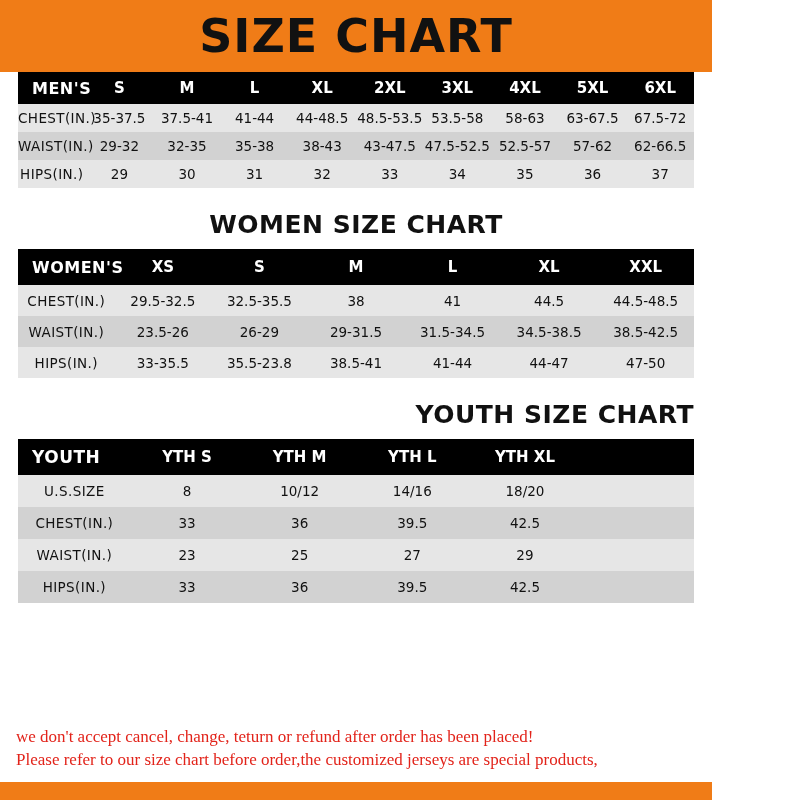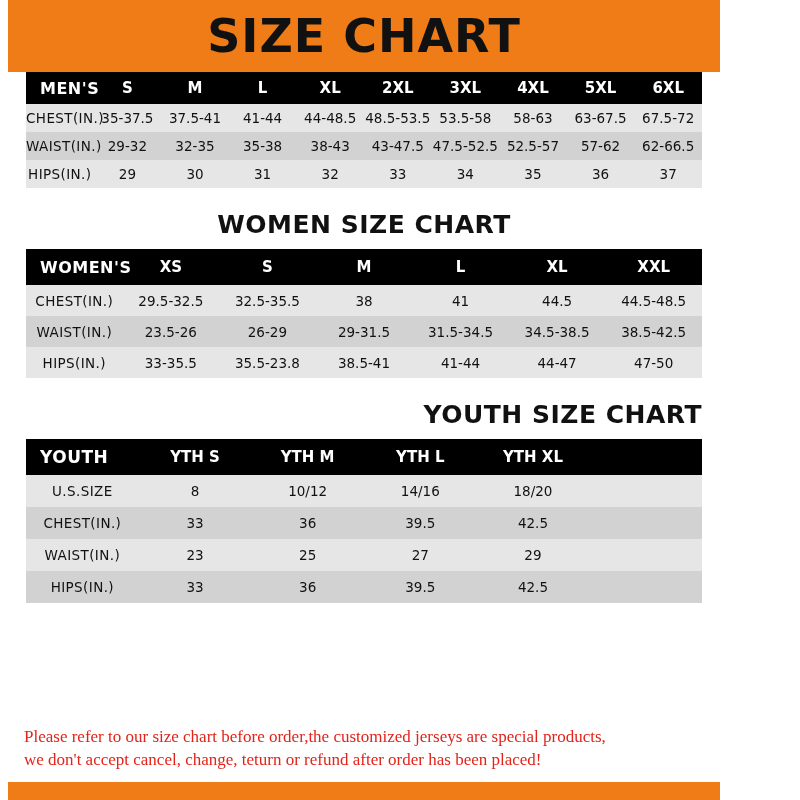--- a/index.html
+++ b/index.html
@@ -14,21 +14,20 @@
     overflow: hidden;
   }
   .page {
     position: relative;
     width: 712px;
     height: 800px;
     box-sizing: border-box;
     background: #ffffff;
     display: flex;
     flex-direction: column;
-    margin-left: 8px;
   }
   
   .banner {
     background: #f07c17;
     height: 72px;
     display: flex;
     align-items: center;
     justify-content: center;
     flex: none;
   }
@@ -280,19 +279,19 @@
           <td>39.5</td>
           <td>42.5</td>
           <td></td>
         </tr>
       </tbody>
     </table>
 
   </div>
 
   <div class="note">
+    <div>we don't accept cancel, change, teturn or refund after order has been placed!</div>
     <div>Please refer to our size chart before order,the customized jerseys are special products,</div>
-    <div>we don't accept cancel, change, teturn or refund after order has been placed!</div>
   </div>
 
   <div class="bottom-bar"></div>
 
 </div>
 
 </body></html>

